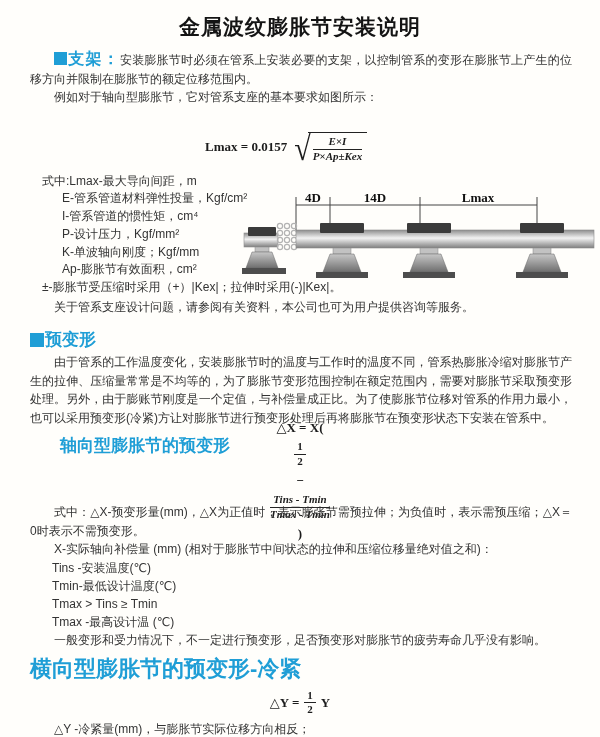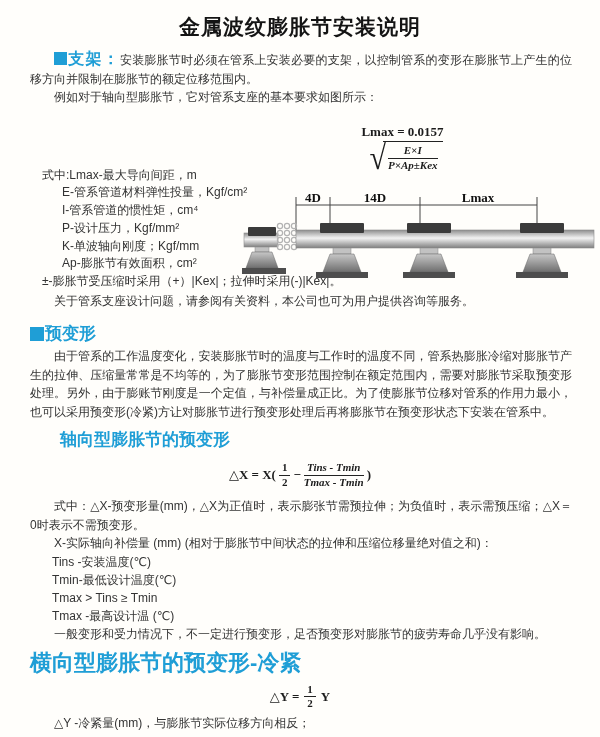--- a/index.html
+++ b/index.html
@@ -12,36 +12,36 @@
   .title{
     margin:0;padding-top:12px;text-align:center;
     font-size:21px;font-weight:bold;color:#141414;letter-spacing:1px;line-height:30px;
   }
   .p-support{margin:8px 28px 0 30px;text-align:justify;text-indent:24px;}
   .sq{display:inline-block;width:13px;height:13px;background:var(--accent);margin-right:1px;vertical-align:-1px;}
   .sec-head-inline{color:var(--accent);font-size:16px;font-weight:bold;letter-spacing:1px;}
   .p-example{margin:0 28px 0 30px;text-indent:24px;}
   
   .formula{font-family:"Liberation Serif","DejaVu Serif",serif;font-weight:bold;color:#1c1c1c;font-size:13px;}
-  .formula1{margin:16px 0 0 205px;display:flex;align-items:center;height:38px;flex-direction:column;}
+  .formula1{margin:22px 0 0 205px;display:flex;align-items:center;height:38px;}
   .sqrt{display:inline-flex;align-items:center;margin-left:7px;}
   .rad{font-size:30px;font-weight:normal;line-height:1;margin-right:-3px;transform:scaleY(1.15);}
   .radbar{border-top:1.5px solid #222;padding:2px 5px 0 5px;}
   .frac{display:inline-flex;flex-direction:column;text-align:center;line-height:1.25;font-size:11px;vertical-align:middle;}
   .frac .fnum{border-bottom:1px solid #222;padding:0 3px;}
   .it{font-style:italic;}
   .defs{margin:6px 16px 0 42px;line-height:17.8px;}
   .defs .sub{padding-left:20px;}
   .p-note{margin:1px 28px 0 30px;text-indent:24px;line-height:19px;}
   .h2{margin:12px 0 0 30px;font-size:17px;font-weight:bold;color:var(--accent);display:flex;align-items:center;line-height:22px;}
   .h2 .sq2{display:inline-block;width:14px;height:14px;background:var(--accent);margin-right:1px;}
   .p-par{margin:2px 28px 0 30px;text-align:justify;text-indent:24px;}
   .h3{margin:8px 0 0 60px;font-size:17px;font-weight:bold;color:var(--accent);line-height:22px;}
   .h3b{margin:7px 0 0 30px;font-size:22px;font-weight:bold;color:var(--accent);line-height:23px;}
-  .formula2{display:flex;justify-content:center;align-items:center;margin-top:4px;height:40px;gap:3px;}
+  .formula2{display:flex;justify-content:center;align-items:center;margin-top:4px;height:40px;gap:3px;flex-direction:column;}
   .formula3{display:flex;justify-content:center;align-items:center;margin-top:6px;height:34px;gap:5px;}
   .p-explain{margin:2px 28px 0 30px;text-align:justify;text-indent:24px;}
   .p-xdef{margin:0 28px 0 30px;text-indent:24px;}
   .temp{margin-left:52px;line-height:18.2px;}
   .diagram{position:absolute;left:242px;top:192px;}
   .dimlabel{font-family:"Liberation Serif","DejaVu Serif",serif;font-weight:bold;font-size:13px;fill:#111;}
 </style>
 </head>
 <body>
 

